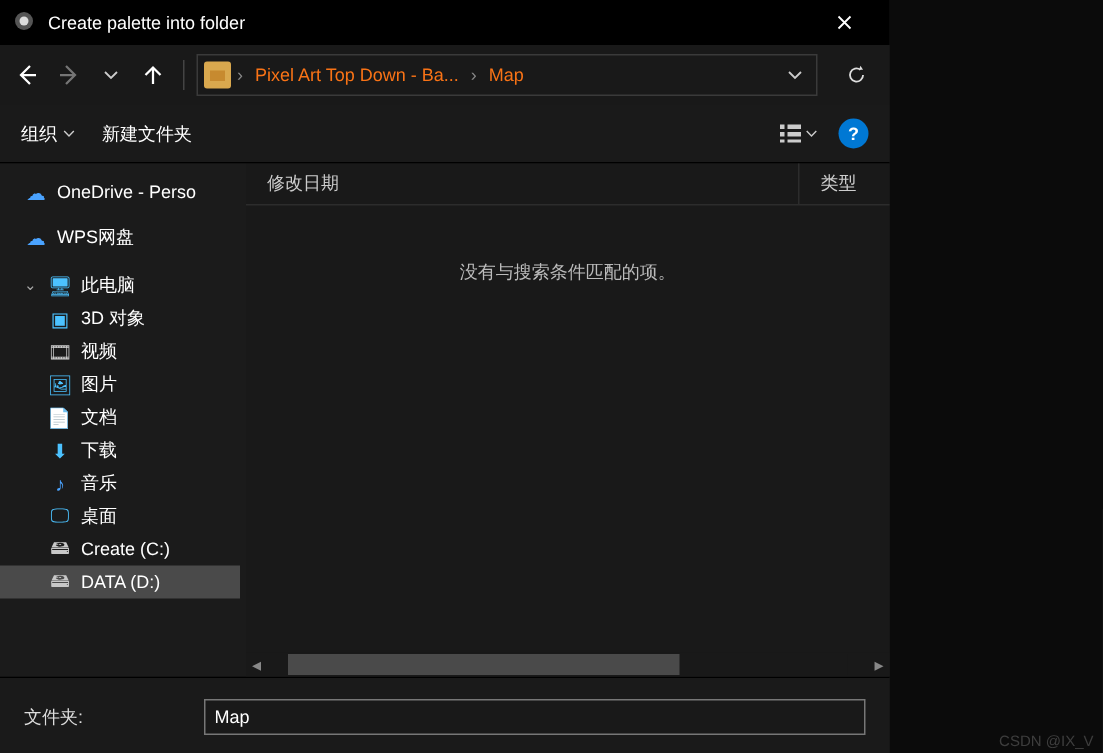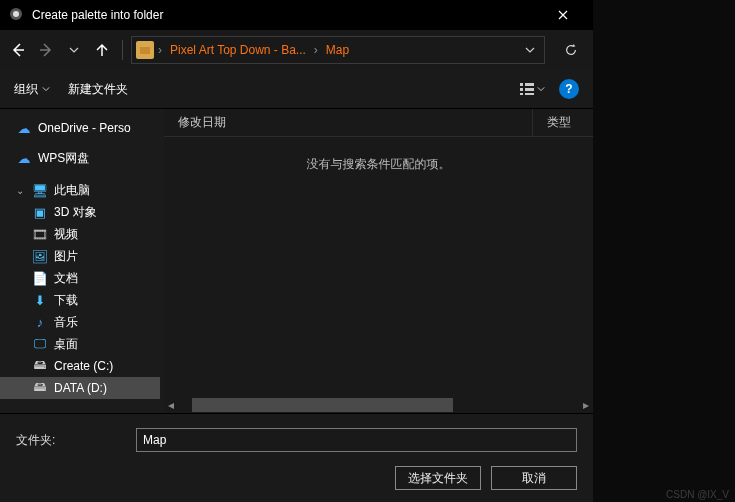--- a/index.html
+++ b/index.html
@@ -48,21 +48,21 @@
 .ti-label{white-space:nowrap;overflow:hidden;text-overflow:ellipsis}
 
 .splitter{width:4px;background:#1b1b1b;cursor:ew-resize}
 
 .content{flex:1;display:flex;flex-direction:column;background:#191919;min-width:0}
 .cols{height:28px;display:flex;align-items:center;border-bottom:1px solid #2c2c2c}
 .col{padding:0 14px;color:#ccc;border-right:1px solid #2c2c2c;height:100%;display:flex;align-items:center}
 .col.name{flex:0 0 320px}
 .col.mod{flex:1}
 .col.type{flex:0 0 60px;border-right:none}
-.empty-msg{text-align:center;color:#bbb;margin-top:19px}
+.empty-msg{text-align:center;color:#bbb;margin-top:36px}
 .hscroll{height:16px;background:#191919;display:flex;align-items:center;margin-top:auto}
 .hscroll .track{flex:1;height:14px;background:#191919;position:relative;margin:0 14px}
 .hscroll .thumb{position:absolute;left:0;width:70%;height:14px;background:#4a4a4a}
 .hscroll .arrow{width:14px;display:flex;align-items:center;justify-content:center;color:#888}
 
 
 .footer{background:#1a1a1a;padding:14px 16px 12px 16px}
 .frow{display:flex;align-items:center;gap:10px}
 .flabel{width:110px;text-align:left;color:#ddd}
 .finput{flex:1;height:24px;background:#191919;border:1px solid #777;padding:0 6px;color:#fff;outline:none}
@@ -248,20 +248,16 @@
         <span class="arrow">▸</span>
       </div>
     </div>
   </div>
 
   <div class="footer">
     <div class="frow">
       <span class="flabel">文件夹:</span>
       <input class="finput" value="Map" style="">
     </div>
-    <div class="btns">
-      <div class="btn">选择文件夹</div>
-      <div class="btn">取消</div>
-    </div>
   </div>
 
   <div class="watermark">CSDN @IX_V</div>
 </div>
 
 </body></html>

